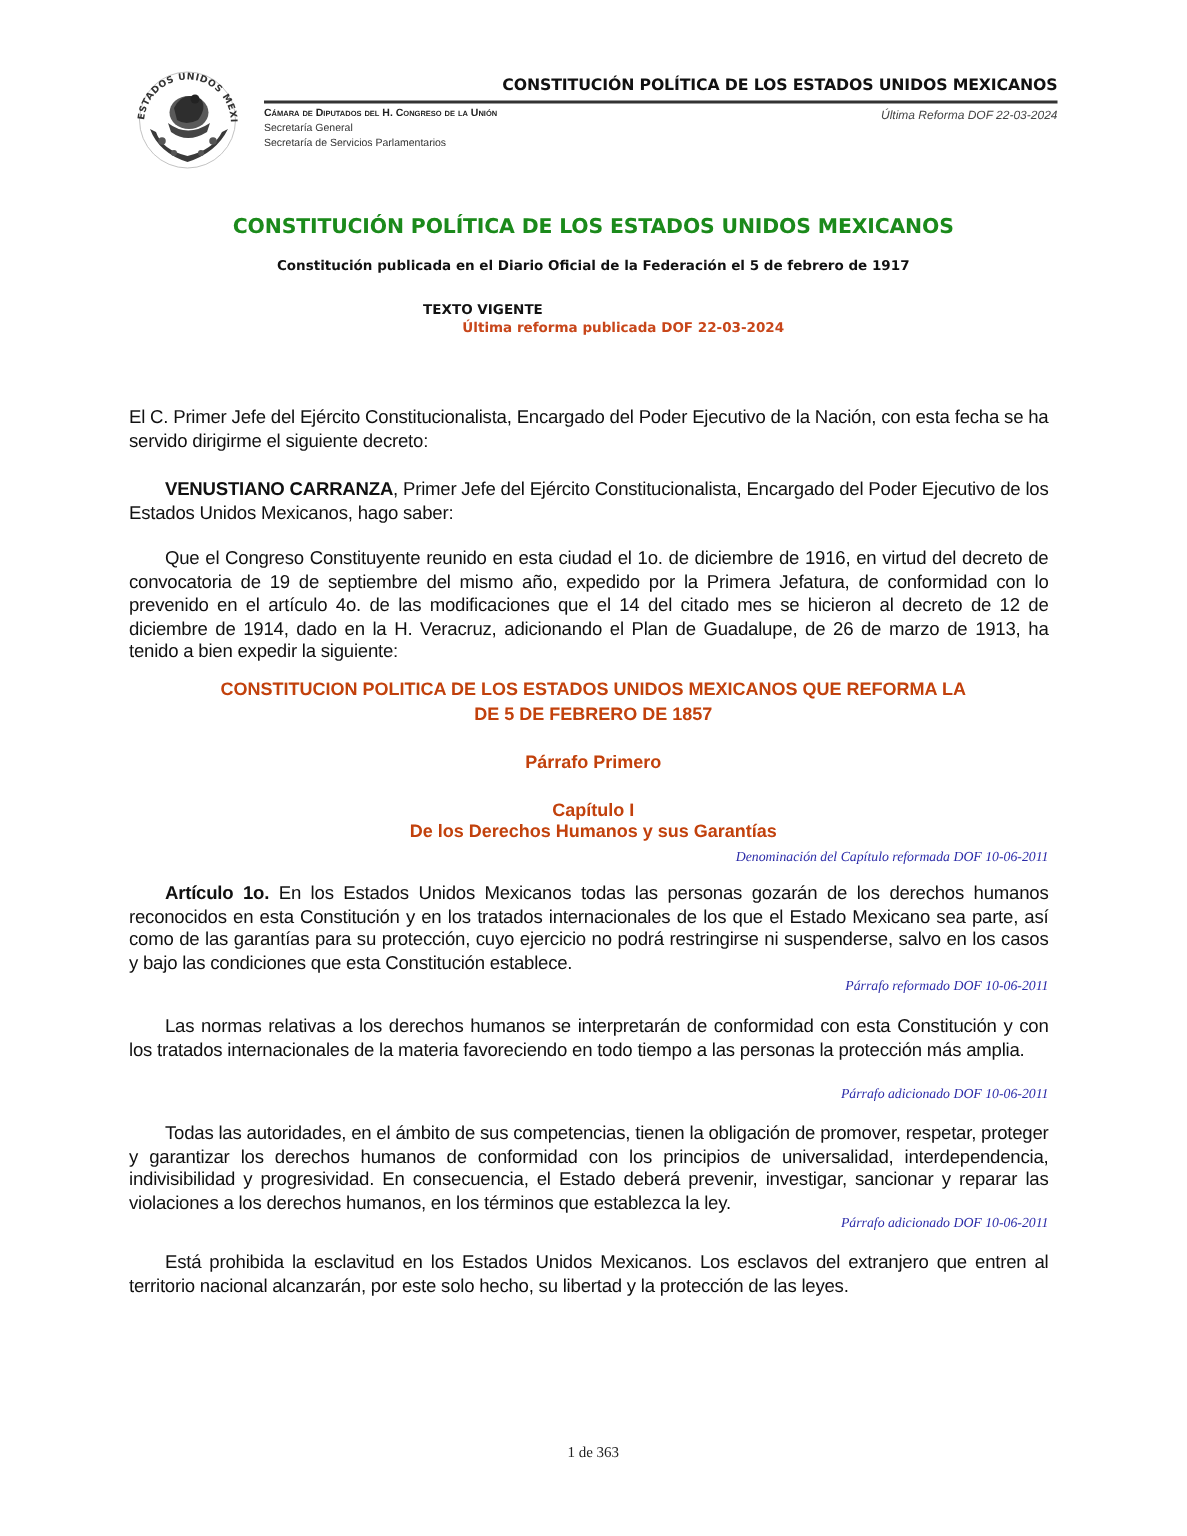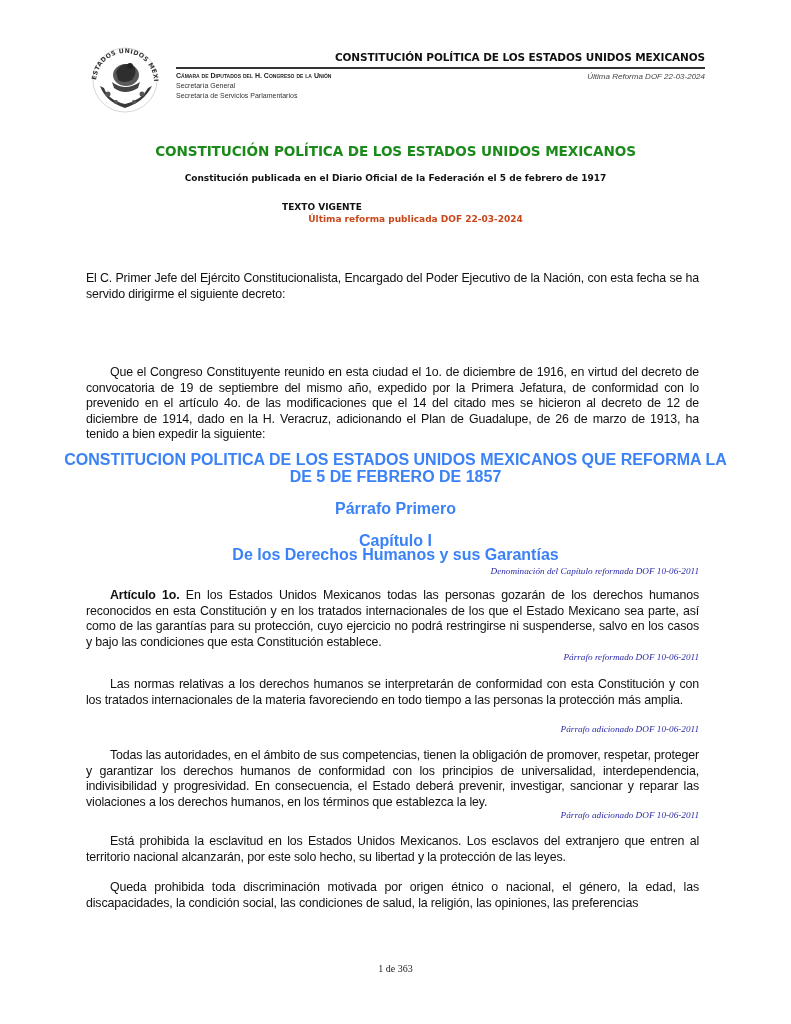--- a/index.html
+++ b/index.html
@@ -28,21 +28,21 @@
     .last-reform { position: absolute; left: 0; width: 791px; top: 214px; text-align: center;
       font-family: "DejaVu Sans", sans-serif; font-weight: bold; font-size: 9px; color: #c8461a; padding-left: 20px; }
 
     
     .para { position: absolute; left: 86px; width: 613px; font-family: "Liberation Sans", sans-serif;
       font-size: 12.4px; line-height: 15.6px; text-align: justify; color: #111; letter-spacing: -0.15px; }
     .para .indent { display: inline-block; width: 24px; }
     .bold { font-weight: bold; }
 
     .heading { position: absolute; left: 0; width: 791px; text-align: center;
-      font-family: "Liberation Sans", sans-serif; font-weight: bold; font-size: 16px; line-height: 17px; color: #3b82f6; }
+      font-family: "Liberation Sans", sans-serif; font-weight: bold; font-size: 12px; line-height: 17px; color: #c2410c; }
 
     .note { position: absolute; right: 92px; font-family: "Liberation Serif", serif; font-style: italic;
       font-size: 9.2px; color: #2a2aa8; }
 
     .footer { position: absolute; left: 0; width: 791px; top: 963px; text-align: center;
       font-family: "Liberation Serif", serif; font-size: 10px; color: #222; }
   </style>
 </head>
 <body>
 
@@ -76,20 +76,21 @@
   <div class="header-sub2">Secretaría de Servicios Parlamentarios</div>
   <div class="header-reform">Última Reforma DOF 22-03-2024</div>
 
   <div class="main-title">CONSTITUCIÓN POLÍTICA DE LOS ESTADOS UNIDOS MEXICANOS</div>
   <div class="published">Constitución publicada en el Diario Oficial de la Federación el 5 de febrero de 1917</div>
   <div class="vigente">TEXTO VIGENTE</div>
   <div class="last-reform">Última reforma publicada DOF 22-03-2024</div>
 
   <div class="para" style="top:271px;"><span>El C. Primer Jefe del Ejército Constitucionalista, Encargado del Poder Ejecutivo de la Nación, con esta fecha se ha servido dirigirme el siguiente decreto:</span></div>
 
+  <div class="para" style="top:319px;"><span class="indent"></span><span class="bold">VENUSTIANO CARRANZA</span><span>, Primer Jefe del Ejército Constitucionalista, Encargado del Poder Ejecutivo de los Estados Unidos Mexicanos, hago saber:</span></div>
 
   <div class="para" style="top:365px;"><span class="indent"></span><span>Que el Congreso Constituyente reunido en esta ciudad el 1o. de diciembre de 1916, en virtud del decreto de convocatoria de 19 de septiembre del mismo año, expedido por la Primera Jefatura, de conformidad con lo prevenido en el artículo 4o. de las modificaciones que el 14 del citado mes se hicieron al decreto de 12 de diciembre de 1914, dado en la H. Veracruz, adicionando el Plan de Guadalupe, de 26 de marzo de 1913, ha tenido a bien expedir la siguiente:</span></div>
 
   <div class="heading" style="top:451px;">CONSTITUCION POLITICA DE LOS ESTADOS UNIDOS MEXICANOS QUE REFORMA LA</div>
   <div class="heading" style="top:468px;">DE 5 DE FEBRERO DE 1857</div>
 
   <div class="heading" style="top:500px;">Párrafo Primero</div>
   <div class="heading" style="top:532px;">Capítulo I</div>
   <div class="heading" style="top:546px;">De los Derechos Humanos y sus Garantías</div>
   <div class="note" style="top:566px;">Denominación del Capítulo reformada DOF 10-06-2011</div>
@@ -98,16 +99,15 @@
   <div class="note" style="top:652px;">Párrafo reformado DOF 10-06-2011</div>
 
   <div class="para" style="top:677px;"><span class="indent"></span><span>Las normas relativas a los derechos humanos se interpretarán de conformidad con esta Constitución y con los tratados internacionales de la materia favoreciendo en todo tiempo a las personas la protección más amplia.</span></div>
   <div class="note" style="top:724px;">Párrafo adicionado DOF 10-06-2011</div>
 
   <div class="para" style="top:748px;"><span class="indent"></span><span>Todas las autoridades, en el ámbito de sus competencias, tienen la obligación de promover, respetar, proteger y garantizar los derechos humanos de conformidad con los principios de universalidad, interdependencia, indivisibilidad y progresividad. En consecuencia, el Estado deberá prevenir, investigar, sancionar y reparar las violaciones a los derechos humanos, en los términos que establezca la ley.</span></div>
   <div class="note" style="top:810px;">Párrafo adicionado DOF 10-06-2011</div>
 
   <div class="para" style="top:834px;"><span class="indent"></span><span>Está prohibida la esclavitud en los Estados Unidos Mexicanos. Los esclavos del extranjero que entren al territorio nacional alcanzarán, por este solo hecho, su libertad y la protección de las leyes.</span></div>
 
-  <div class="para" style="top:880px;"><span class="indent"></span><span>Queda prohibida toda discriminación motivada por origen étnico o nacional, el género, la edad, las discapacidades, la condición social, las condiciones de salud, la religión, las opiniones, las preferencias</span></div>
 
   <div class="footer">1 de 363</div>
 </div>
 
 </body></html>

